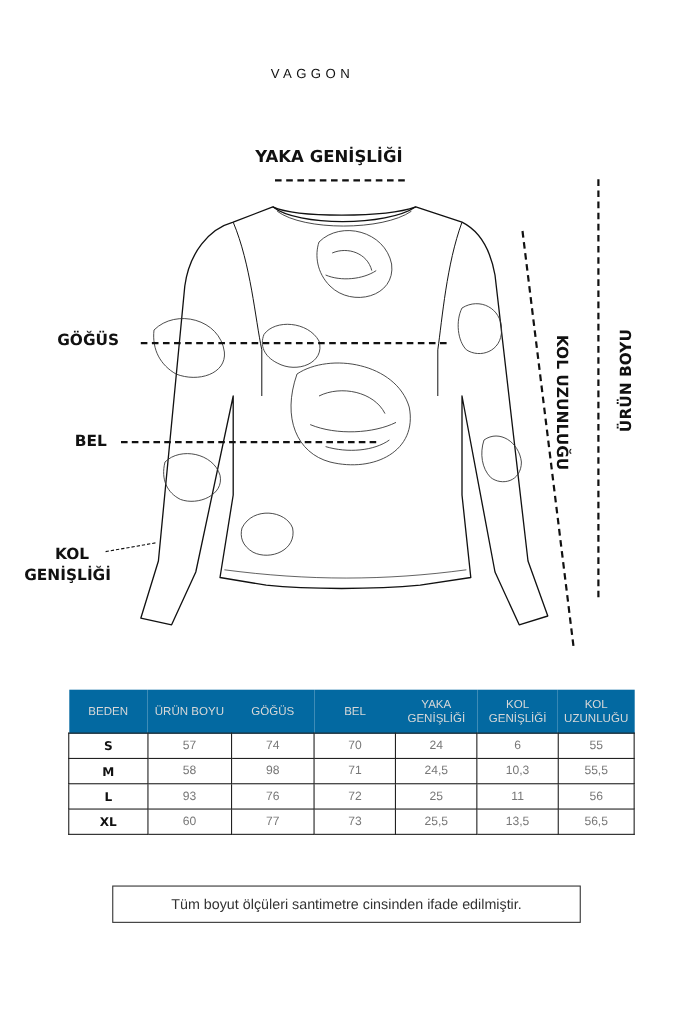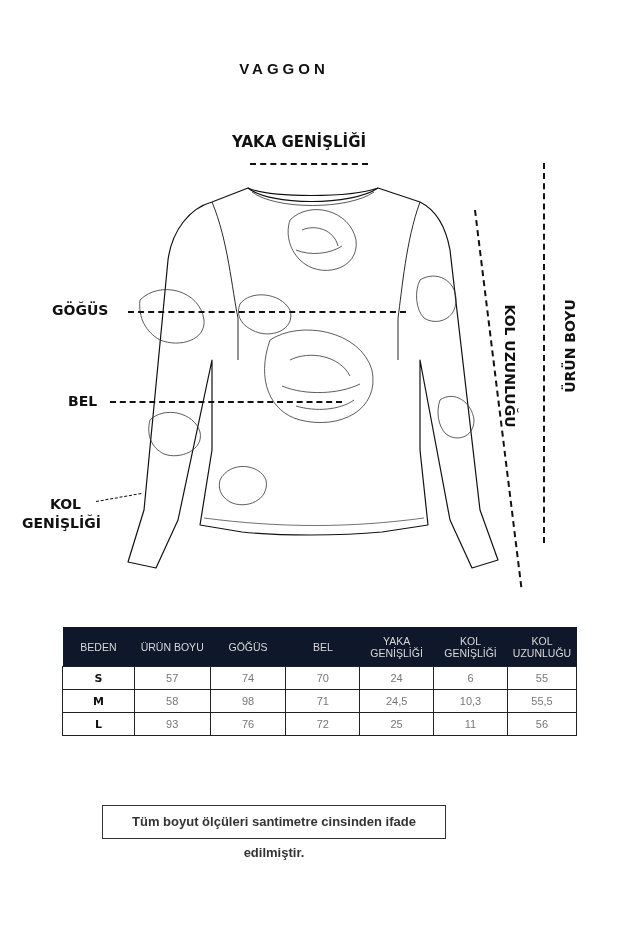--- a/index.html
+++ b/index.html
@@ -1,28 +1,28 @@
 <!DOCTYPE html>
 <html><head>
 <meta charset="utf-8">
 <style>
   html, body { margin:0; padding:0; background:#ffffff; }
   body { width:620px; height:930px; position:relative; overflow:hidden; font-family:"Liberation Sans", sans-serif; color:#111; }
   .abs { position:absolute; }
-  .brand { left:0; width:568px; top:60px; text-align:center; font-size:15px; letter-spacing:4px; font-weight:700; color:#111; }
+  .brand { left:0; width:568px; top:60px; text-align:center; font-size:12px; letter-spacing:4px; font-weight:400; color:#111; }
   .label { font-family:"DejaVu Sans", sans-serif; font-weight:bold; font-size:14px; color:#111; white-space:nowrap; }
   .dash-h { height:0; border-top:2px dashed #111; }
   .dash-v { width:0; border-left:2px dashed #111; }
   .vtext { transform-origin:center; white-space:nowrap; }
   svg.shirt { position:absolute; left:120px; top:180px; }
   table.sizes { position:absolute; left:62px; top:627px; width:515px; border-collapse:collapse; font-size:11px; }
-  table.sizes th { background:#0f172a; color:#d8d8d8; font-weight:400; height:39px; padding:0 2px; line-height:12px; text-align:center; font-size:10.5px; }
+  table.sizes th { background:#0369a1; color:#d8d8d8; font-weight:400; height:39px; padding:0 2px; line-height:12px; text-align:center; font-size:10.5px; }
   table.sizes td { border:1px solid #222; height:22px; text-align:center; color:#777; padding:0; }
   table.sizes td.size { color:#111; font-weight:bold; font-family:"DejaVu Sans", sans-serif; font-size:11px; }
-  .note { position:absolute; left:102px; top:805px; width:344px; height:34px; border:1.5px solid #333; box-sizing:border-box; text-align:center; line-height:31px; font-size:13px; color:#333;font-weight:bold; }
+  .note { position:absolute; left:102px; top:805px; width:426px; height:34px; border:1.5px solid #333; box-sizing:border-box; text-align:center; line-height:31px; font-size:13px; color:#333; }
 </style>
 </head>
 <body>
 
 <div class="abs brand">VAGGON</div>
 
 <div class="abs label" style="left:232px; top:133px; font-size:15px;">YAKA GENİŞLİĞİ</div>
 <div class="abs dash-h" style="left:250px; top:163px; width:118px;"></div>
 
 <svg class="shirt" width="380" height="400" viewBox="0 0 380 400">
@@ -111,16 +111,25 @@
     </tr>
     <tr>
       <td class="size">L</td>
       <td>93</td>
       <td>76</td>
       <td>72</td>
       <td>25</td>
       <td>11</td>
       <td>56</td>
     </tr>
+    <tr>
+      <td class="size">XL</td>
+      <td>60</td>
+      <td>77</td>
+      <td>73</td>
+      <td>25,5</td>
+      <td>13,5</td>
+      <td>56,5</td>
+    </tr>
   </tbody>
 </table>
 
 <div class="note">Tüm boyut ölçüleri santimetre cinsinden ifade edilmiştir.</div>
 
 </body></html>

